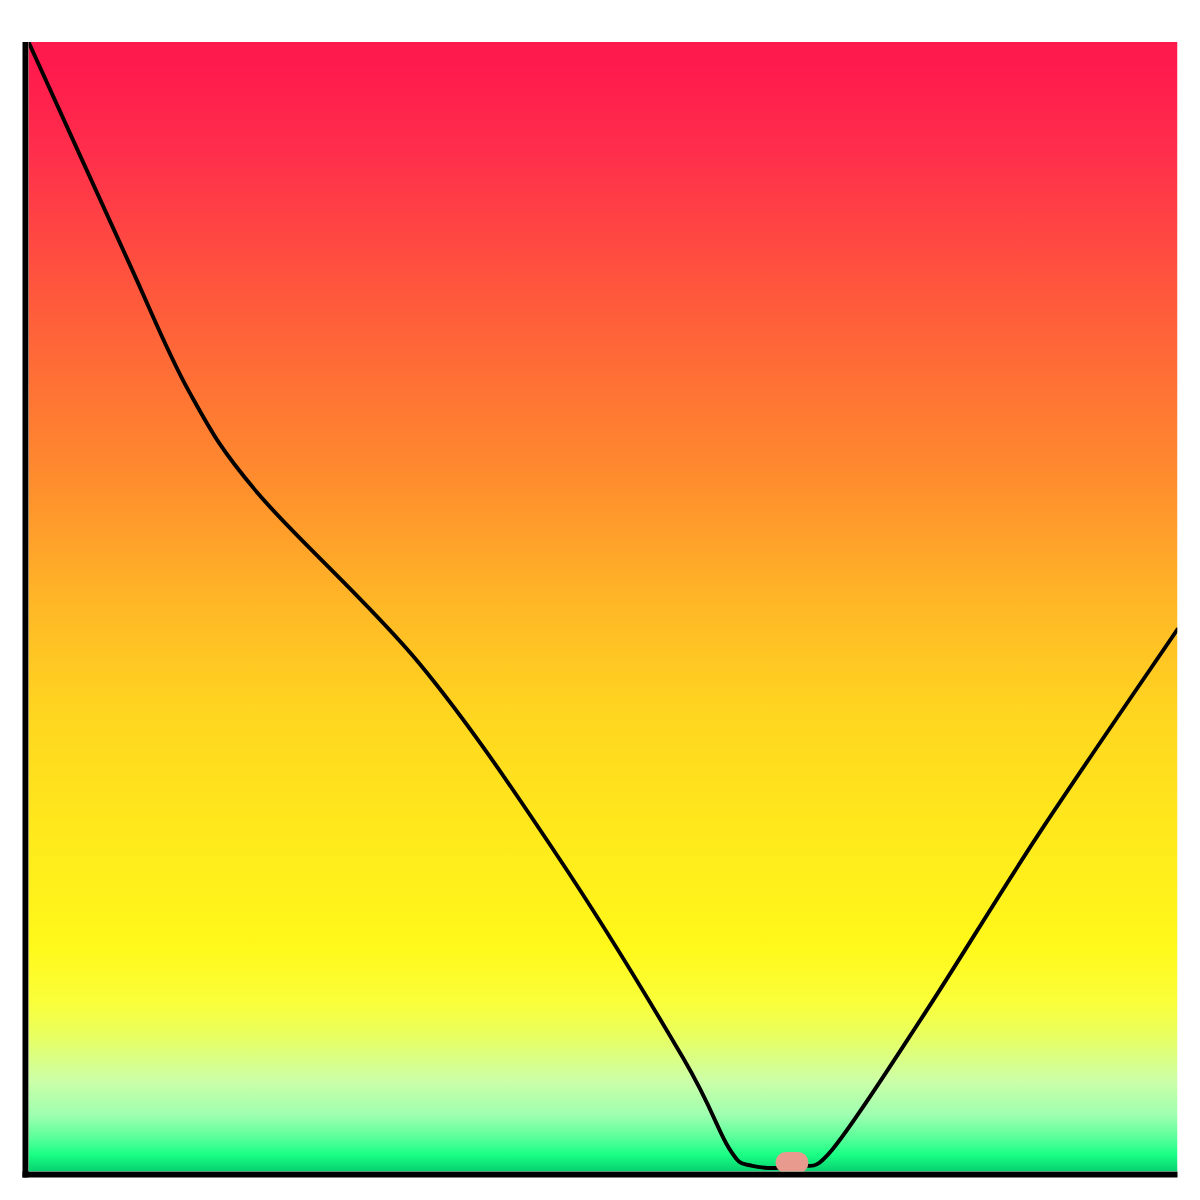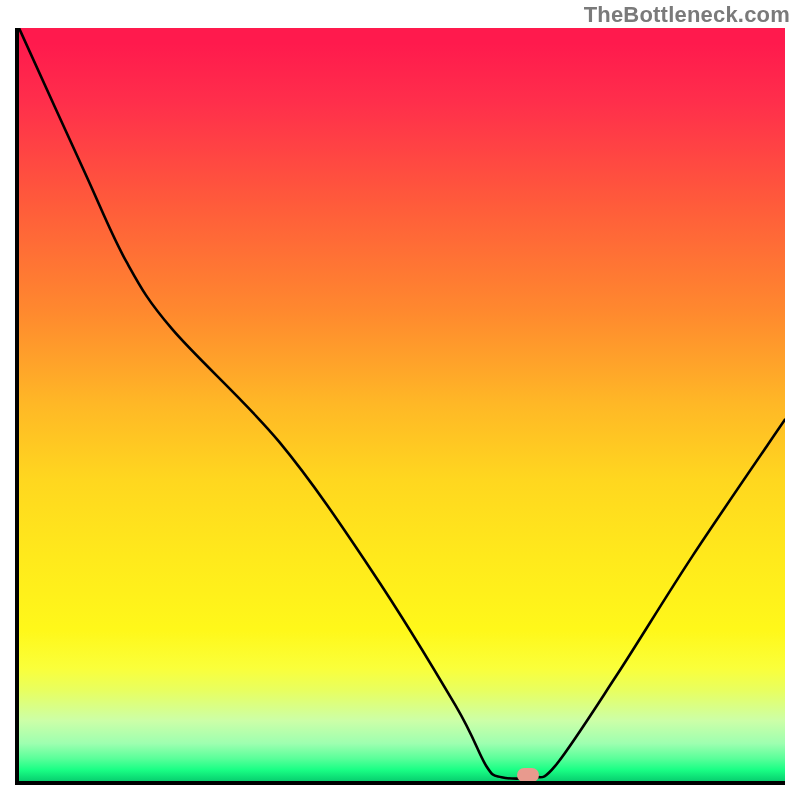--- a/index.html
+++ b/index.html
@@ -80,21 +80,20 @@
     background: #e89a8e;
     border-radius: 7px;
     transform: translate(-50%, -50%);
     z-index: 3;
   }
 </style>
 </head>
 <body>
 
 <div class="container">
-  <div class="watermark">TheBottleneck.com</div>
 
   <div class="plot-frame">
     <div class="gradient-bg"></div>
 
     <svg class="curve" viewBox="0 0 766 753" preserveAspectRatio="none">
       <path d="M 0 0 C 10.851666666666667 23.844999999999988, 47.236666666666665 104.16499999999994, 65.11 143.06999999999994 C 82.98333333333333 181.97499999999994, 92.55833333333334 207.07500000000005, 107.24000000000001 233.43000000000006 C 121.92166666666668 259.7850000000001, 127.66666666666669 271.08, 153.20000000000002 301.2 C 178.73333333333335 331.32, 227.24666666666667 373.99, 260.44 414.15 C 293.6333333333333 454.30999999999995, 322.99666666666667 498.23499999999996, 352.36 542.16 C 381.72333333333336 586.085, 417.46999999999997 645.07, 436.61999999999995 677.7 C 455.7699999999999 710.33, 459.59999999999997 726.0175, 467.26 737.94 C 474.92 749.8625000000001, 474.91999999999996 747.3525, 482.58 749.235 C 490.24 751.1175000000001, 504.28333333333336 751.1175000000001, 513.22 749.235 C 522.1566666666666 747.3525, 522.1566666666666 754.8825, 536.1999999999999 737.94 C 550.2433333333332 720.9975000000001, 574.5 682.7199999999999, 597.48 647.5799999999999 C 620.46 612.4399999999999, 645.9933333333333 569.77, 674.08 527.1 C 702.1666666666667 484.43000000000006, 750.6800000000001 414.15, 766 391.56"></path>
     </svg>
 
     <div class="marker" style="left: 509.39px; top: 746.976px; background: rgb(232, 154, 142);"></div>
   </div>

